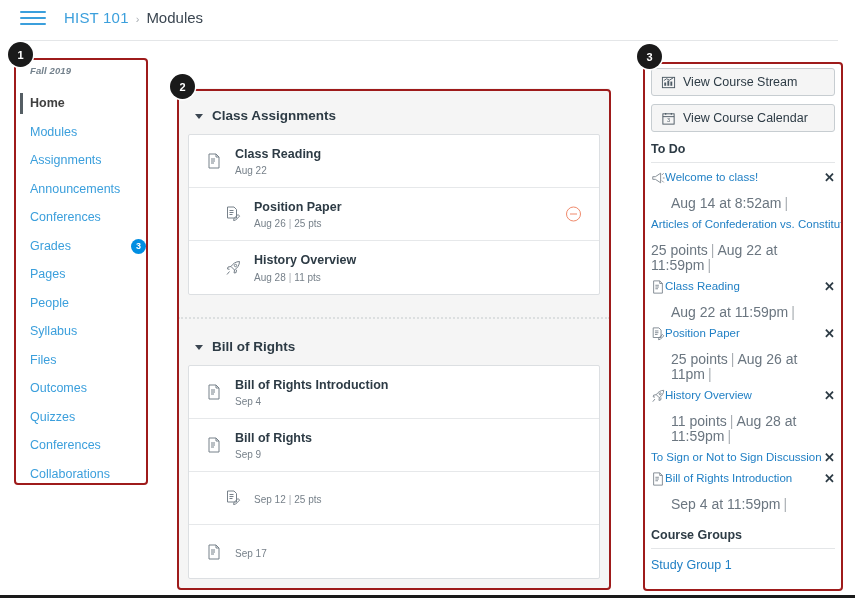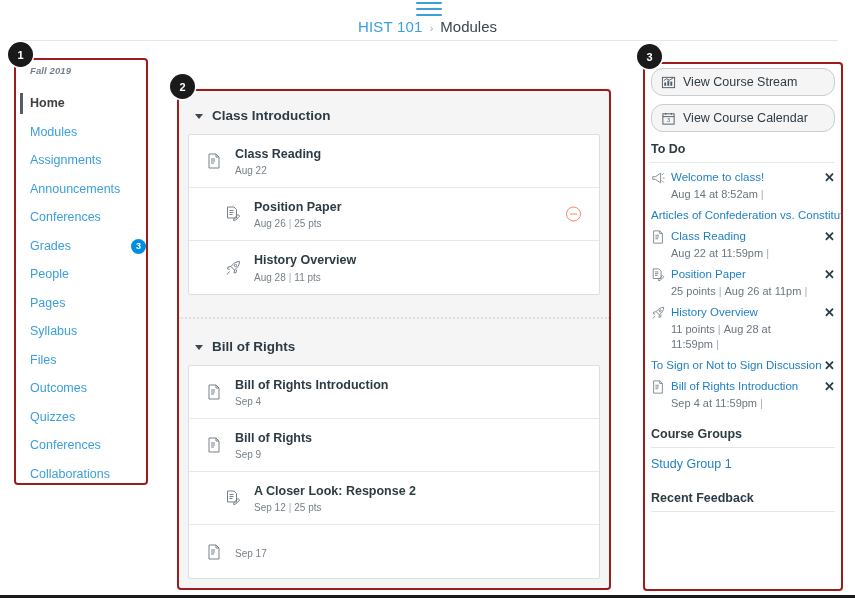--- a/index.html
+++ b/index.html
@@ -7,21 +7,21 @@
     width: 855px; height: 598px;
     background: #ffffff;
     font-family: "Liberation Sans", sans-serif;
     overflow: hidden;
   }
   .page { position: relative; width: 855px; height: 598px; background:#fff; }
 
   
   .topbar {
     position: absolute; left: 0; top: 0; width: 855px; height: 35px;
-    background: #fff; display: flex; align-items: center; flex-direction: column;
+    background: #fff; display: flex; align-items: center;
   }
   .hamburger {
     width: 26px; height: 18px; margin-left: 20px; margin-right: 18px;
     display: flex; flex-direction: column; justify-content: space-between;
     padding: 2px 0;
   }
   .hamburger span { display:block; height: 2px; background:#3b9fdc; border-radius:1px; }
   .crumbs { display: flex; align-items: baseline; font-size: 15px; }
   .crumb-course { color: #3b9fdc; font-weight: 400; letter-spacing:.2px; }
   .crumb-sep { color: #a9aeb3; margin: 0 7px; font-size: 11px; }
@@ -95,33 +95,33 @@
   }
 
   
   .right {
     position:absolute; left: 645px; top: 63px; width: 196px; height: 527px;
     background:#fff; padding: 5px 0 0 0; overflow:hidden;
   }
   .btn {
     display:flex; align-items:center; gap:7px;
     height:28px; margin: 0 6px 8px 6px; padding: 0 9px;
-    background:#f5f5f5; border:1px solid #c7cdd1; border-radius:12px;
+    background:#f5f5f5; border:1px solid #c7cdd1; border-radius:3px;
     font-size:12.5px; color:#2d3b45; cursor:pointer;
   }
   .side-head {
     font-size:12.5px; font-weight:bold; color:#2d3b45;
     margin: 10px 0 6px 6px;
   }
   .side-rule { height:1px; background:#e4e6e8; margin: 0 6px 7px 6px; }
   .todo-item { position:relative; padding: 0 22px 6px 6px; }
-  .todo-row { display:flex; align-items:flex-start; gap:6px; }
+  .todo-row { display:flex; align-items:flex-start; }
   .todo-ic { width:14px; flex:0 0 14px; color:#6b7680; margin-top:1px; }
   .todo-link { font-size:11.5px; color:#1f7fc4; line-height:15px; white-space:nowrap; }
-  .todo-meta { font-size:11px; color:#6b7680; line-height:15px; margin-top:2px; }
+  .todo-meta { font-size:14px; color:#6b7680; line-height:15px; margin-top:11px; }
   .todo-meta .pipe { color:#a9aeb3; margin:0 3px; }
   .todo-x {
     position:absolute; right: 6px; top: 0px; font-size:13px; color:#2d3b45;
     font-weight:bold; cursor:pointer; line-height:15px;
   }
   .ml20 { margin-left:20px; }
 
   
   .anno {
     position:absolute; border:2px solid #9e1b1b; border-radius:4px;
@@ -163,37 +163,37 @@
 
   <div class="course-nav">
     <div class="term">Fall 2019</div>
     <div id="nav-list">
         <div class="nav-item active"><span>Home</span></div>
         <div class="nav-item"><span>Modules</span></div>
         <div class="nav-item"><span>Assignments</span></div>
         <div class="nav-item"><span>Announcements</span></div>
         <div class="nav-item"><span>Conferences</span></div>
         <div class="nav-item"><span>Grades</span><span class="nav-badge">3</span></div>
+        <div class="nav-item"><span>Pages</span></div>
         <div class="nav-item"><span>People</span></div>
-        <div class="nav-item"><span>Pages</span></div>
         <div class="nav-item"><span>Syllabus</span></div>
         <div class="nav-item"><span>Files</span></div>
         <div class="nav-item"><span>Outcomes</span></div>
         <div class="nav-item"><span>Quizzes</span></div>
         <div class="nav-item"><span>Conferences</span></div>
         <div class="nav-item"><span>Collaborations</span></div>
       </div>
   </div>
 
   <div class="main">
     <div id="modules-root">
         <div class="module">
           <div class="module-head">
             <span class="caret"></span>
-            <span class="module-title">Class Introduction</span>
+            <span class="module-title">Class Assignments</span>
           </div>
           <div class="items-card">
             <div class="item">
               <span class="item-icon">
                 <svg width="16" height="16" viewBox="0 0 16 16">
         <path d="M3 1h7l3 3v11H3z" fill="none" stroke="#77818a" stroke-width="1"></path>
         <path d="M10 1v3h3" fill="none" stroke="#77818a" stroke-width="1"></path>
         <path d="M5 6h4M5 8h4M5 10h3" stroke="#77818a" stroke-width="1"></path>
                 </svg>
               </span>
@@ -269,21 +269,20 @@
             </div>
             <div class="item indent">
               <span class="item-icon">
                 <svg width="16" height="16" viewBox="0 0 16 16">
         <path d="M2.5 1h6.5l2.5 2.5V12H2.5z" fill="none" stroke="#77818a" stroke-width="1"></path>
         <path d="M4.5 4.5h4M4.5 6.5h4M4.5 8.5h3" stroke="#77818a" stroke-width="1"></path>
         <path d="M9 12.5l4-4 1.6 1.6-4 4-2 .4z" fill="none" stroke="#77818a" stroke-width="1"></path>
                 </svg>
               </span>
               <div class="item-text">
-                <div class="item-title">A Closer Look: Response 2</div>
                 <div class="item-meta"><span>Sep 12</span><span class="pipe">|</span><span>25 pts</span></div>
               </div>
             </div>
             <div class="item">
               <span class="item-icon">
                 <svg width="16" height="16" viewBox="0 0 16 16">
         <path d="M3 1h7l3 3v11H3z" fill="none" stroke="#77818a" stroke-width="1"></path>
         <path d="M10 1v3h3" fill="none" stroke="#77818a" stroke-width="1"></path>
         <path d="M5 6h4M5 8h4M5 10h3" stroke="#77818a" stroke-width="1"></path>
                 </svg>
@@ -332,20 +331,21 @@
             </span>
             <span class="todo-link">Welcome to class!</span>
           </div>
           <div class="todo-meta ml20"><span>Aug 14 at 8:52am</span><span class="pipe">|</span></div>
           <span class="todo-x">✕</span>
         </div>
         <div class="todo-item">
           <div class="todo-row">
             <span class="todo-link">Articles of Confederation vs. Constitution</span>
           </div>
+          <div class="todo-meta"><span>25 points</span><span class="pipe">|</span><span>Aug 22 at 11:59pm</span><span class="pipe">|</span></div>
         </div>
         <div class="todo-item">
           <div class="todo-row">
             <span class="todo-ic">
               <svg width="14" height="14" viewBox="0 0 16 16">
         <path d="M3 1h7l3 3v11H3z" fill="none" stroke="#77818a" stroke-width="1"></path>
         <path d="M10 1v3h3" fill="none" stroke="#77818a" stroke-width="1"></path>
         <path d="M5 6h4M5 8h4M5 10h3" stroke="#77818a" stroke-width="1"></path>
               </svg>
             </span>

